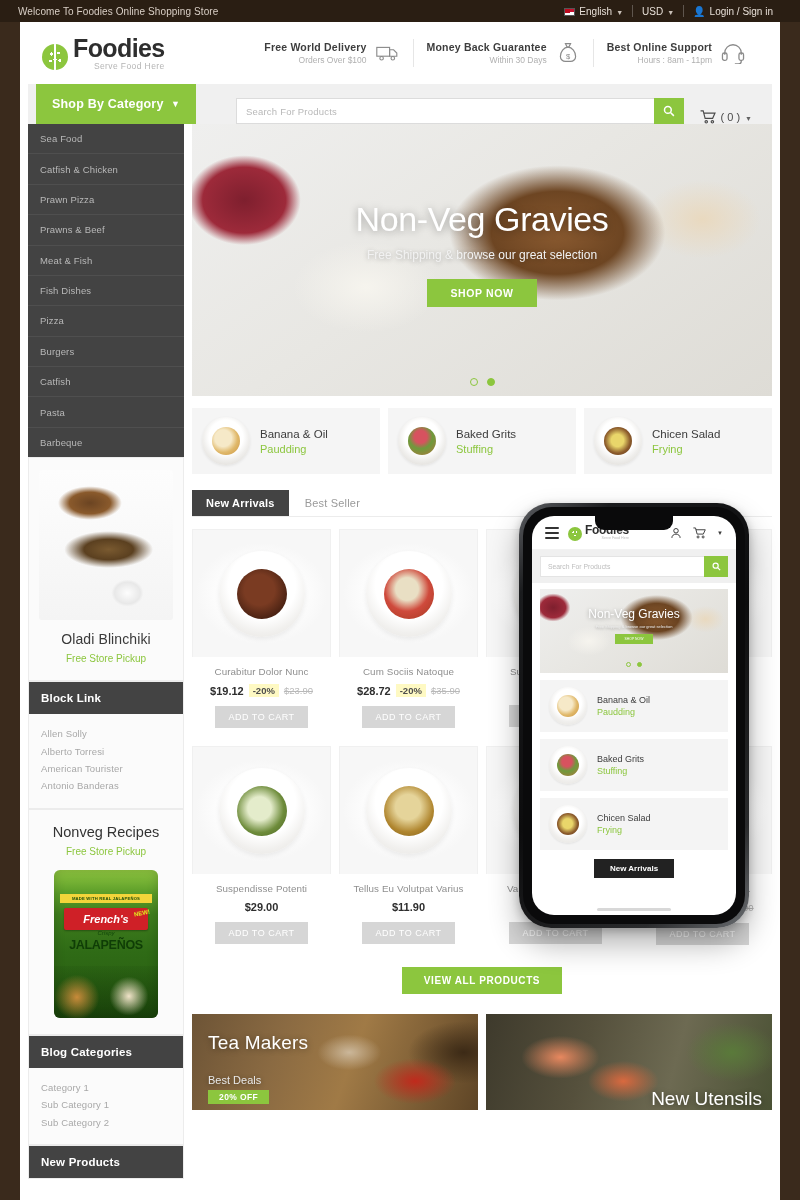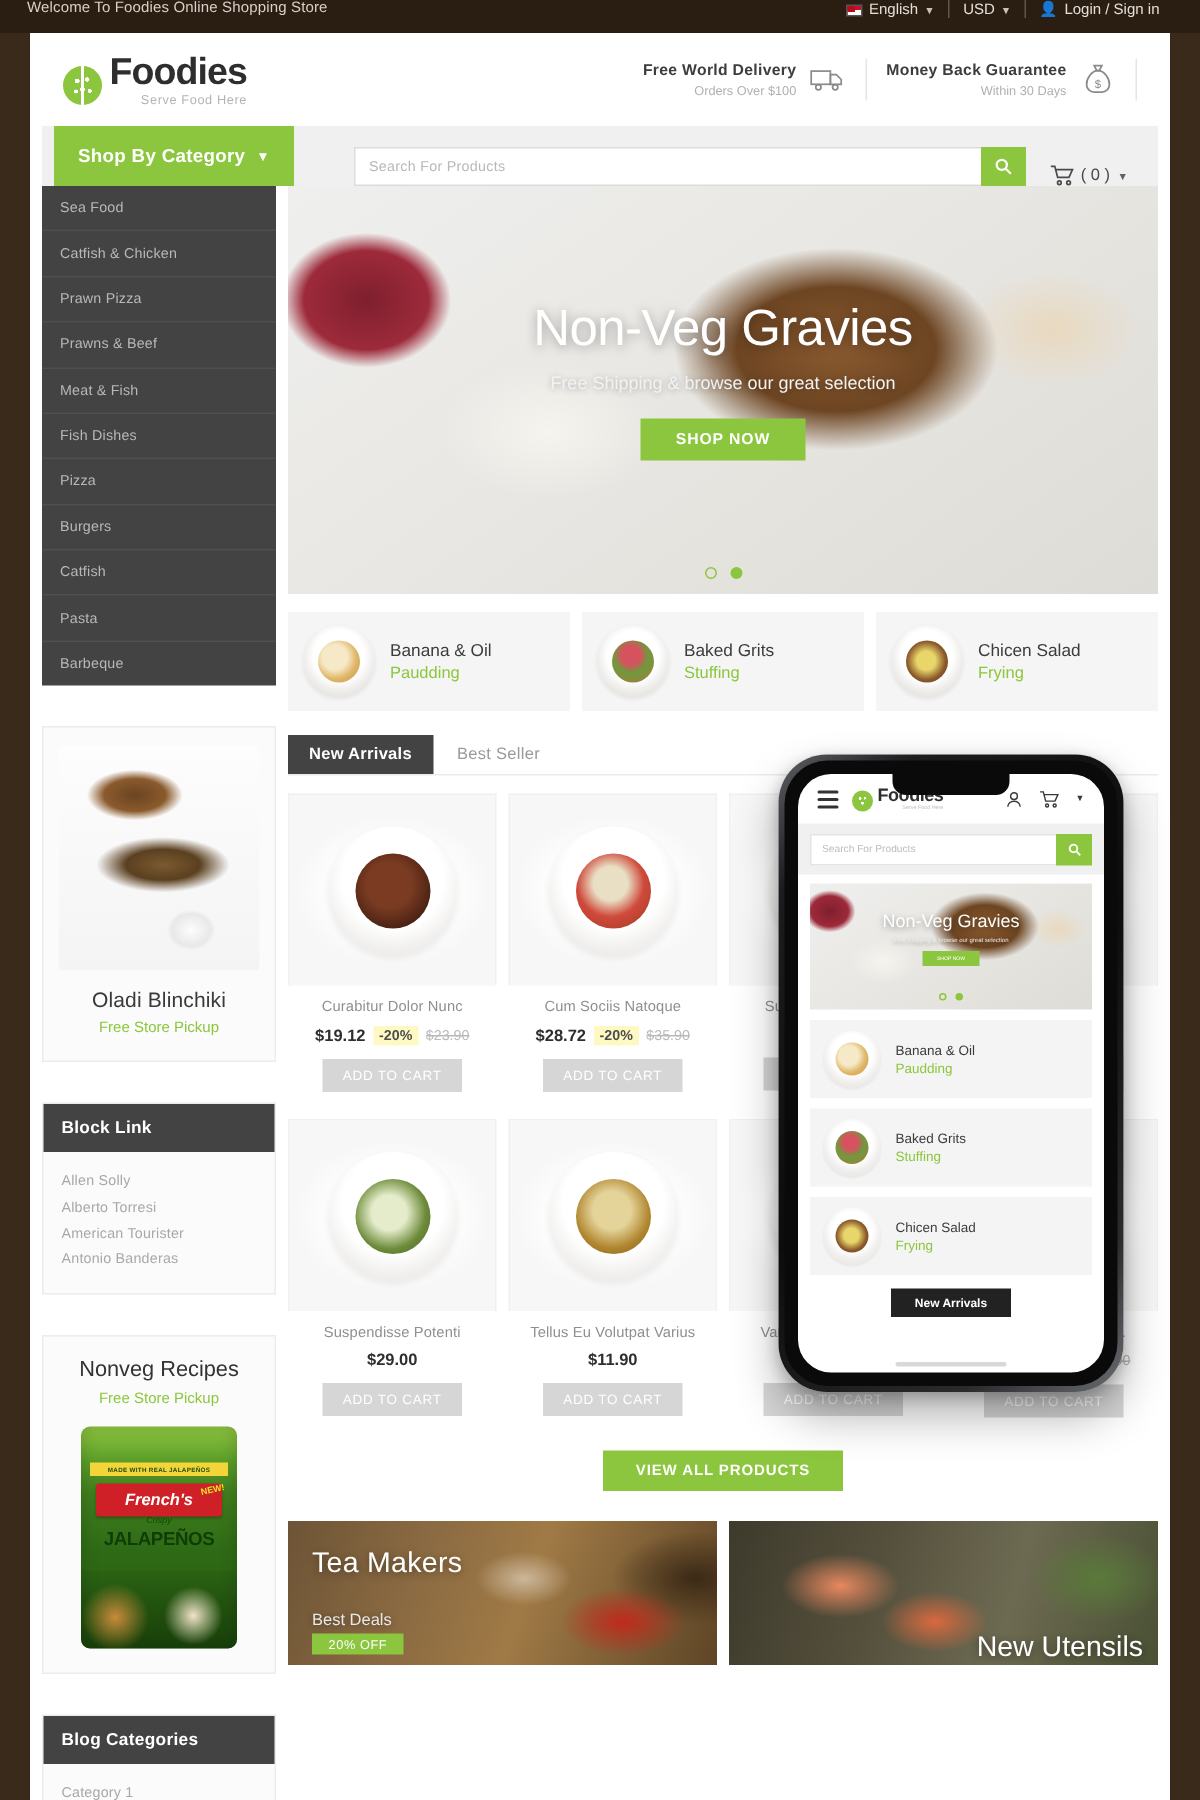--- a/index.html
+++ b/index.html
@@ -20,21 +20,21 @@
       radial-gradient(circle at 4% 55%, #4a3venture 0%, rgba(74,52,32,0) 30%),
       radial-gradient(circle at 3% 60%, #553b25 0%, rgba(85,59,37,0) 30%),
       radial-gradient(circle at 97% 62%, #5d4129 0%, rgba(93,65,41,0) 30%),
       radial-gradient(circle at 50% 100%, #2e2014 0%, rgba(46,32,20,0) 45%),
       linear-gradient(180deg, #4a3420 0%, #3a2a1c 30%, #30231a 70%, #241a12 100%);
     z-index: 0;
   }
   .topbar {
     position: relative; z-index: 5;
     height: 22px;
-    display: flex; align-items: flex-start;
+    display: flex; align-items: center;
     padding: 0 18px 0 18px;
     color: #d9cfc6;
     font-size: 10px;
     background: rgba(30,20,12,0.55);
   }
   .topbar-left { flex: 1; letter-spacing: .1px; }
   .topbar-right { display: flex; align-items: center; gap: 0; }
   .tb-item {
     display: flex; align-items: center; gap: 4px;
     padding: 0 9px;
@@ -136,21 +136,21 @@
   .right { flex: 1; min-width: 0; }
 
   
   .catlist { background: #434343; }
   .catlist li {
     list-style: none; font-size: 9.5px; color: #b8b8b8;
     padding: 9.2px 12px; border-bottom: 1px solid #4f4f4f; letter-spacing: .15px;
   }
   .catlist li:last-child { border-bottom: none; }
 
-  .side-block { margin-top: 27px; border: 1px solid #ececec; background: #fbfbfb; }
+  .side-block { margin-top: 0; border: 1px solid #ececec; background: #fbfbfb; }
   .side-promo { padding: 12px 10px 16px; text-align: center; }
   .promo-img {
     width: 100%; height: 150px; border-radius: 3px;
     background:
       radial-gradient(ellipse 34% 16% at 38% 22%, #6b4422 0%, #8a5a2c 45%, rgba(255,255,255,0) 70%),
       radial-gradient(ellipse 46% 17% at 52% 53%, #7a5a30 0%, #5b4020 40%, rgba(255,255,255,0) 72%),
       radial-gradient(ellipse 16% 12% at 66% 82%, #fdfdfd 0%, #e8e8e8 60%, rgba(255,255,255,0) 75%),
       linear-gradient(180deg,#fdfdfd,#f4f4f4);
     position: relative;
   }
@@ -320,21 +320,21 @@
       radial-gradient(ellipse 22% 36% at 26% 45%, #e8885f 0%, rgba(232,136,95,0) 62%),
       radial-gradient(ellipse 20% 34% at 48% 70%, #d9693f 0%, rgba(217,105,63,0) 62%),
       radial-gradient(ellipse 26% 50% at 86% 40%, #5a7a3a 0%, rgba(90,122,58,0) 62%),
       linear-gradient(105deg, #3e3a2c 0%, #55503c 35%, #6d6a52 65%, #4a5134 100%);
   }
   .b-ct { position: absolute; left: 16px; top: 18px; }
   .b-h { font-size: 19px; color: #fff; text-shadow: 0 1px 6px rgba(0,0,0,.4); letter-spacing: .2px; }
   .b-s { font-size: 11px; color: #e8e8e8; margin-top: 20px; text-shadow: 0 1px 5px rgba(0,0,0,.4); }
   .b-tag {
     display: inline-block; background: #8cc63e; color: #fff;
-    font-size: 8.5px; font-weight: 400; letter-spacing: .4px; padding: 2px 11px;
+    font-size: 8.5px; font-weight: 700; letter-spacing: .4px; padding: 2px 11px;
   }
   .b-ct-r { position: absolute; right: 10px; bottom: 0; }
   .b-h-r { font-size: 19px; color: #fff; text-shadow: 0 1px 6px rgba(0,0,0,.45); }
 
   
   .phone {
     position: absolute; left: 519px; top: 503px; width: 230px; height: 425px;
     z-index: 40;
   }
   .phone-shadow {
@@ -481,20 +481,32 @@
           <div class="svc-t">Money Back Guarantee</div>
           <div class="svc-s">Within 30 Days</div>
         </div>
         <svg class="svc-ico" viewBox="0 0 24 26" fill="none" stroke="#8a8a8a" stroke-width="1.4">
           <path d="M9 2h6l-2 4h-2z"></path>
             <path d="M12 6c-5 0-9 6-9 11a6 6 0 0 0 6 6h6a6 6 0 0 0 6-6c0-5-4-11-9-11z"></path>
           <text x="12" y="20" font-size="9" fill="#8a8a8a" stroke="none" text-anchor="middle">$</text>
         </svg>
       </div>
       <div class="svc-sep"></div>
+      <div class="svc">
+        <div class="svc-txt">
+          <div class="svc-t">Best Online Support</div>
+          <div class="svc-s">Hours : 8am - 11pm</div>
+        </div>
+        <svg class="svc-ico" viewBox="0 0 26 24" fill="none" stroke="#8a8a8a" stroke-width="1.4">
+          <path d="M4 14v-2a9 9 0 0 1 18 0v2"></path>
+            <rect x="1.5" y="12" width="5" height="8" rx="2"></rect>
+          <rect x="19.5" y="12" width="5" height="8" rx="2"></rect>
+            <path d="M22 20v1a3 3 0 0 1-3 3h-4"></path>
+        </svg>
+      </div>
     </div>
   </div>
 
   <div class="searchrow">
     <div class="cat-btn">
       <span>Shop By Category</span>
       <span style="font-size:9px;">▼</span>
     </div>
     <div class="search-wrap">
       <input class="search-input" placeholder="Search For Products" style="">

